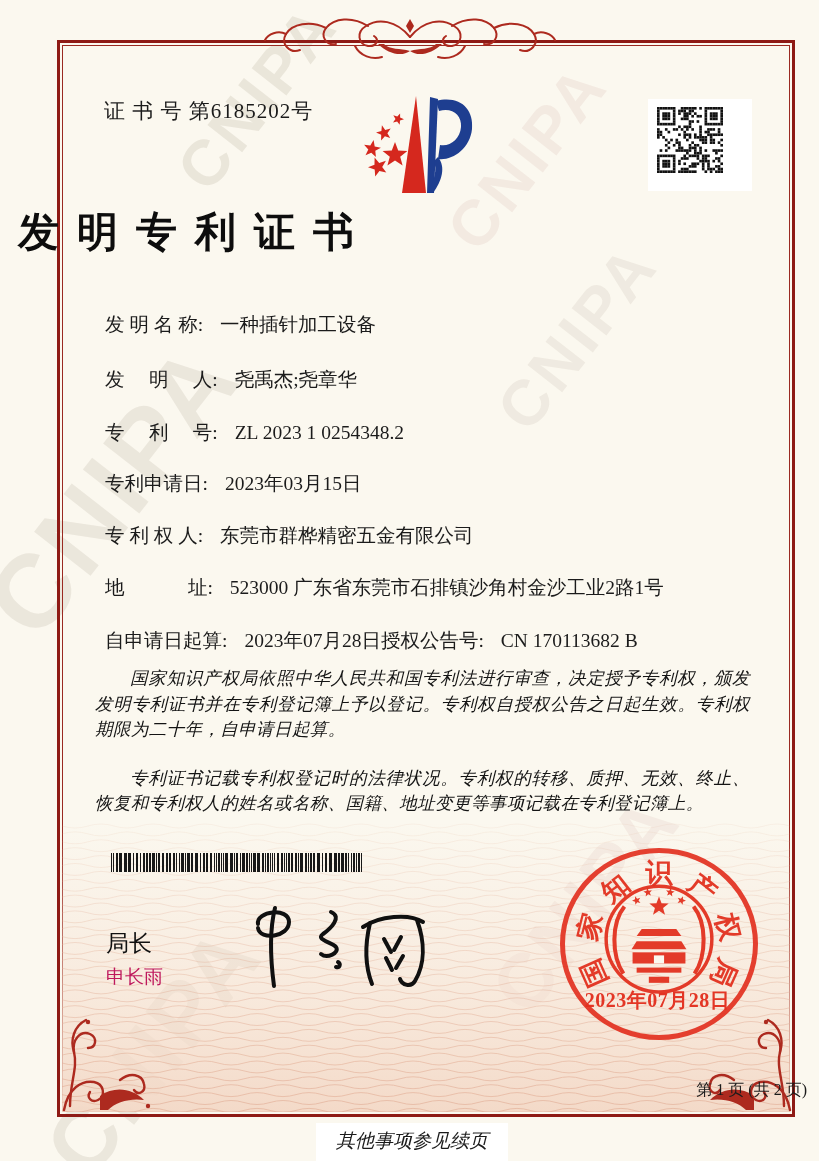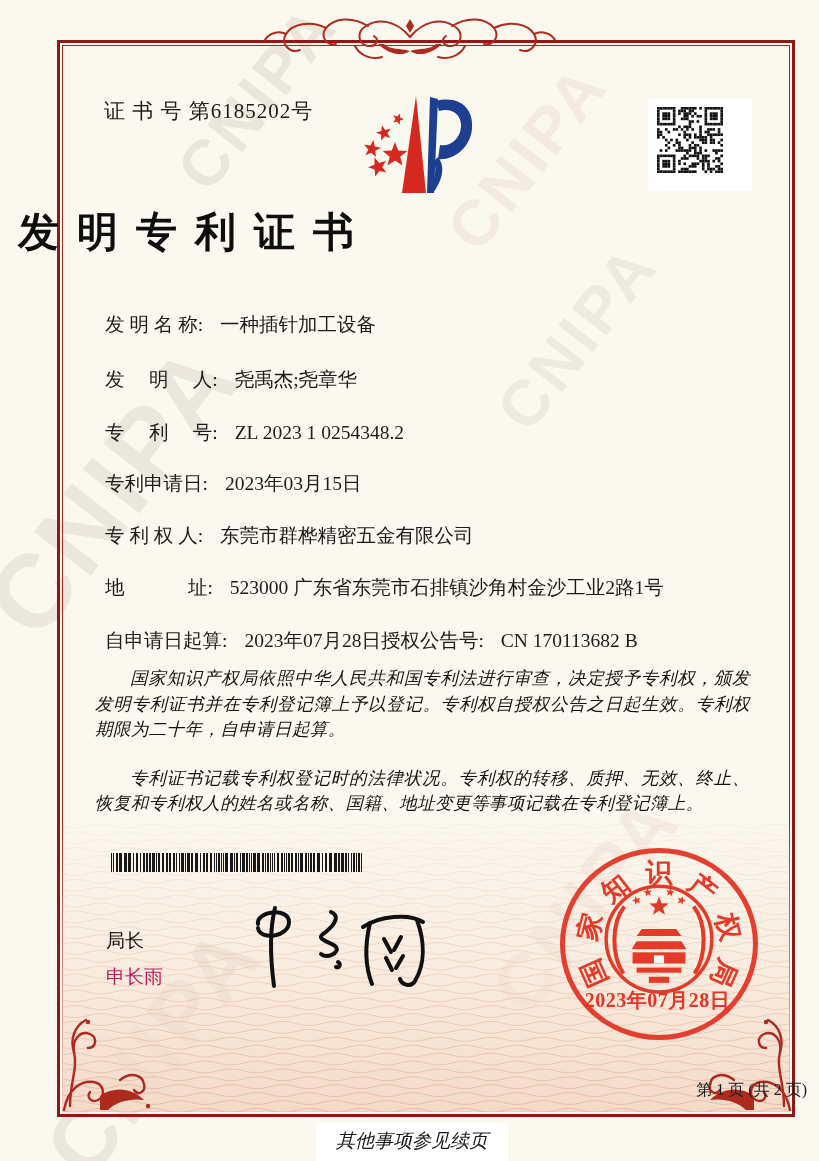--- a/index.html
+++ b/index.html
@@ -31,21 +31,21 @@
   .row .lbl{white-space:pre;}
   .row .val{margin-left:17px;}
   .pair2{}
   
   #body-text{position:absolute;left:95px;top:666px;width:655px;z-index:4;
     font-style:italic;font-size:17.5px;line-height:25.5px;letter-spacing:.4px;color:#141414;}
   #body-text p{margin:0 0 23px 0;text-indent:2em;text-align:justify;}
   
   #barcode{position:absolute;left:110px;top:853px;z-index:4;}
   #sig-title{position:absolute;left:106px;top:928px;font-family:Liberation Mono, monospace;
-    font-size:19px;z-index:4;color:#111;}
+    font-size:23px;z-index:4;color:#111;}
   #sig-name{position:absolute;left:106px;top:964px;font-family:"Liberation Sans",sans-serif;
     font-size:19px;z-index:4;color:#be185d;}
   #signature{position:absolute;left:243px;top:896px;z-index:4;}
   
   #seal{position:absolute;left:560px;top:848px;width:198px;height:192px;z-index:5;
     border:5px solid rgba(226,48,31,.92);border-radius:50%;box-sizing:border-box;}
   #seal .ring-ch{position:absolute;left:50%;top:50%;font-family:"Liberation Sans",sans-serif;
     font-weight:bold;font-size:27px;color:rgba(226,48,31,.95);}
   #emblem{position:absolute;left:50%;top:50%;transform:translate(-50%,-54%);}
   #seal-date{position:absolute;left:50%;top:134px;transform:translateX(-51%);

